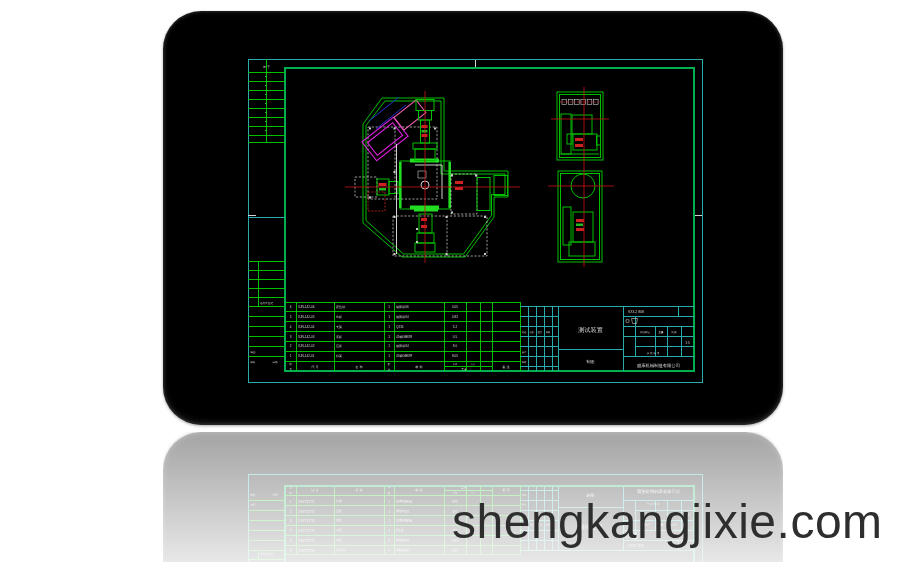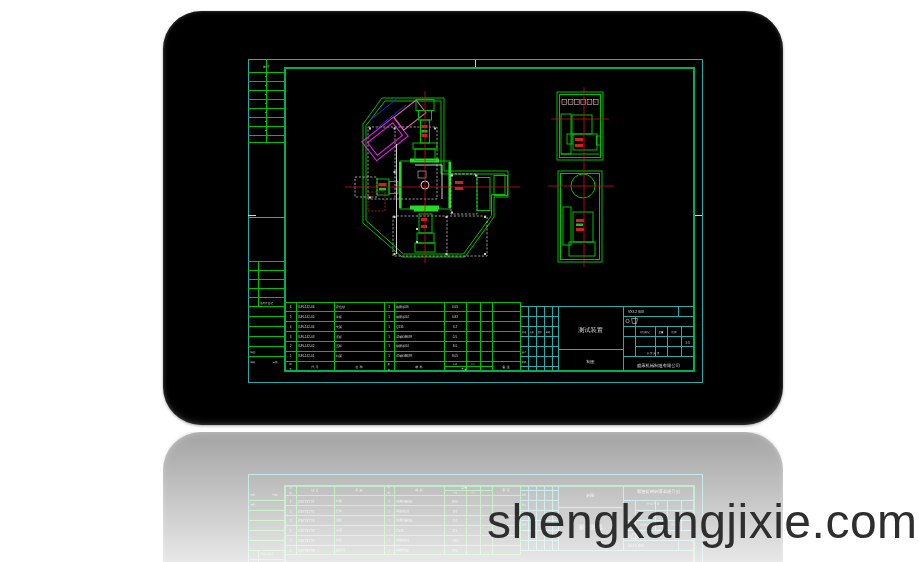--- a/index.html
+++ b/index.html
@@ -9,21 +9,20 @@
     position:absolute;left:163px;top:11px;width:620px;height:414px;
     background:#000;border-radius:38px;
     box-shadow:inset 0 0 4px rgba(255,255,255,.22), inset 0 -3px 7px rgba(255,255,255,.10), 0 1px 3px rgba(0,0,0,.35);
     -webkit-box-reflect: below 7px linear-gradient(180deg, rgba(0,0,0,0) 58%, rgba(0,0,0,0.36) 100%);
   }
   .cad{position:absolute;left:0;top:0;}
   .watermark{
     position:absolute;left:452px;top:494px;z-index:5;
     font-size:48px;color:#2e2e2e;letter-spacing:.5px;white-space:nowrap;
     font-family:"Liberation Sans",sans-serif;
-    margin-left:35px;
   }
   
   .cy{stroke:#2aabab;fill:none;stroke-width:1;}
   .gr{stroke:#00b050;fill:none;stroke-width:1.1;}
   .g2{stroke:#00c000;fill:none;stroke-width:1;}
   .gb{fill:#22dd22;stroke:none;}
   .rd{stroke:#cc1111;fill:none;stroke-width:.8;}
   .rdd{stroke:#cc2222;fill:none;stroke-width:.8;stroke-dasharray:2 1.4;}
   .wd{stroke:#d8d8d8;fill:none;stroke-width:.7;stroke-dasharray:2.2 1.6;}
   .wh{stroke:#e8e8e8;fill:none;stroke-width:.9;}

